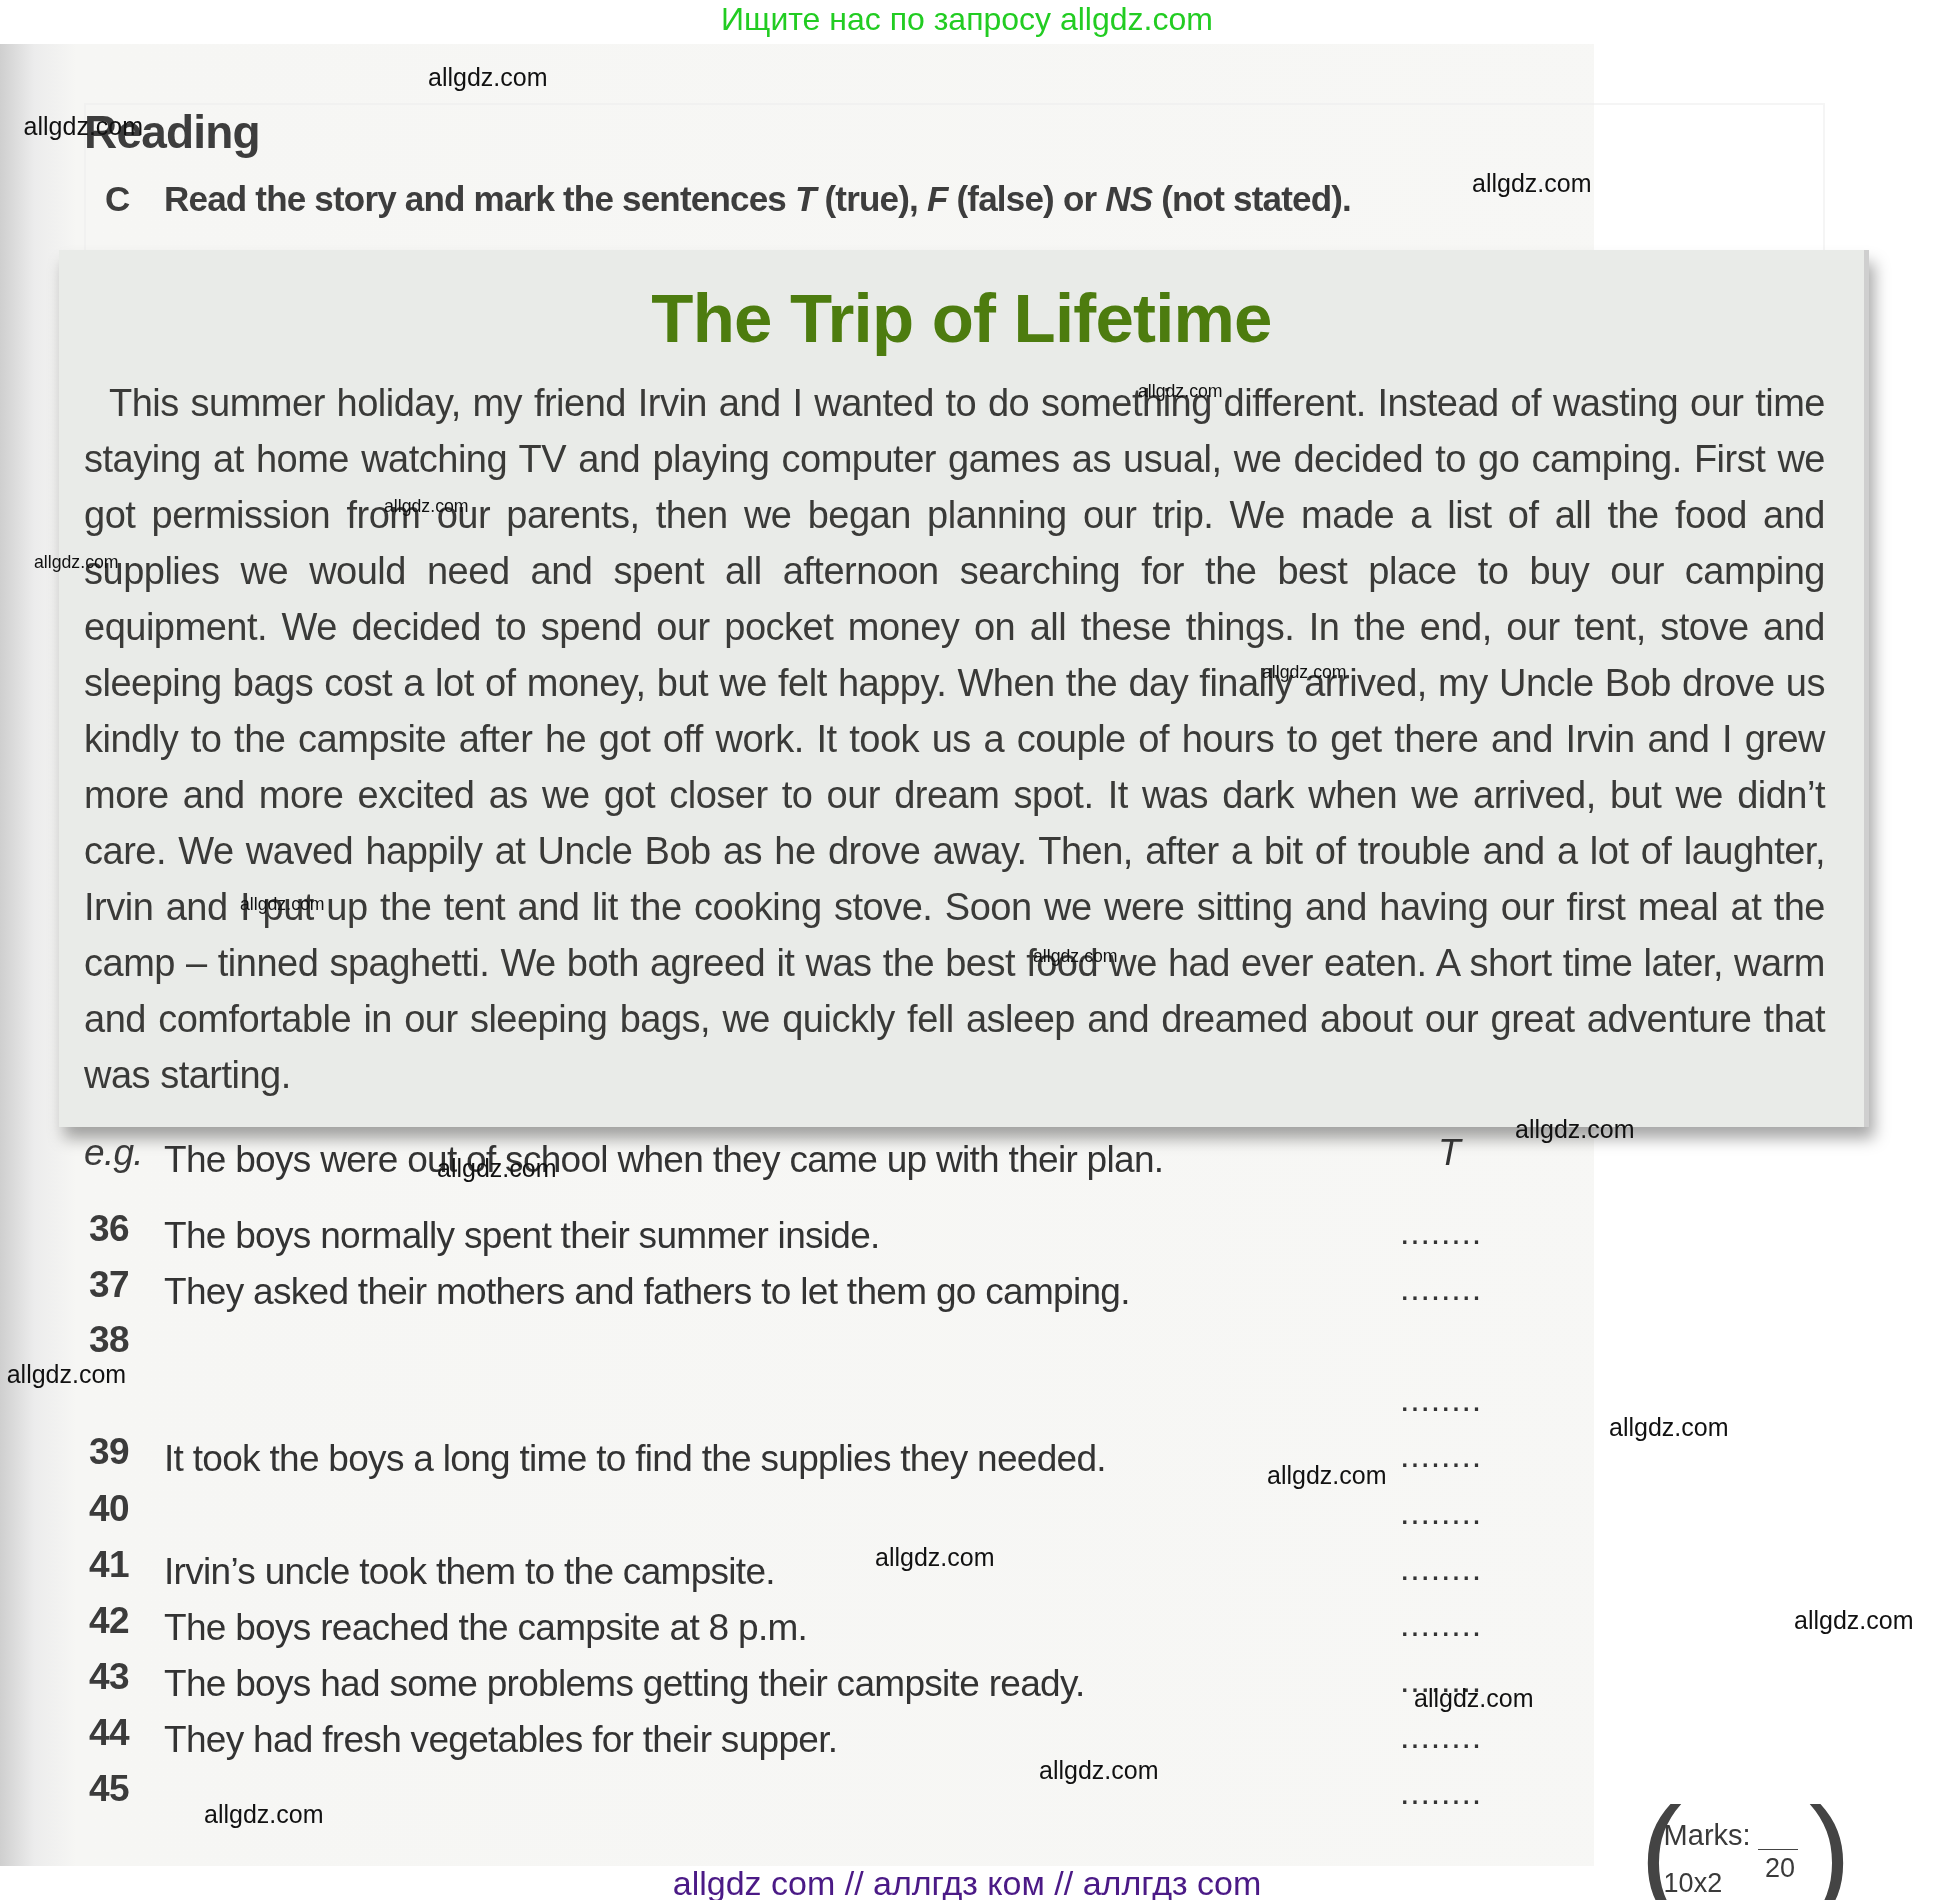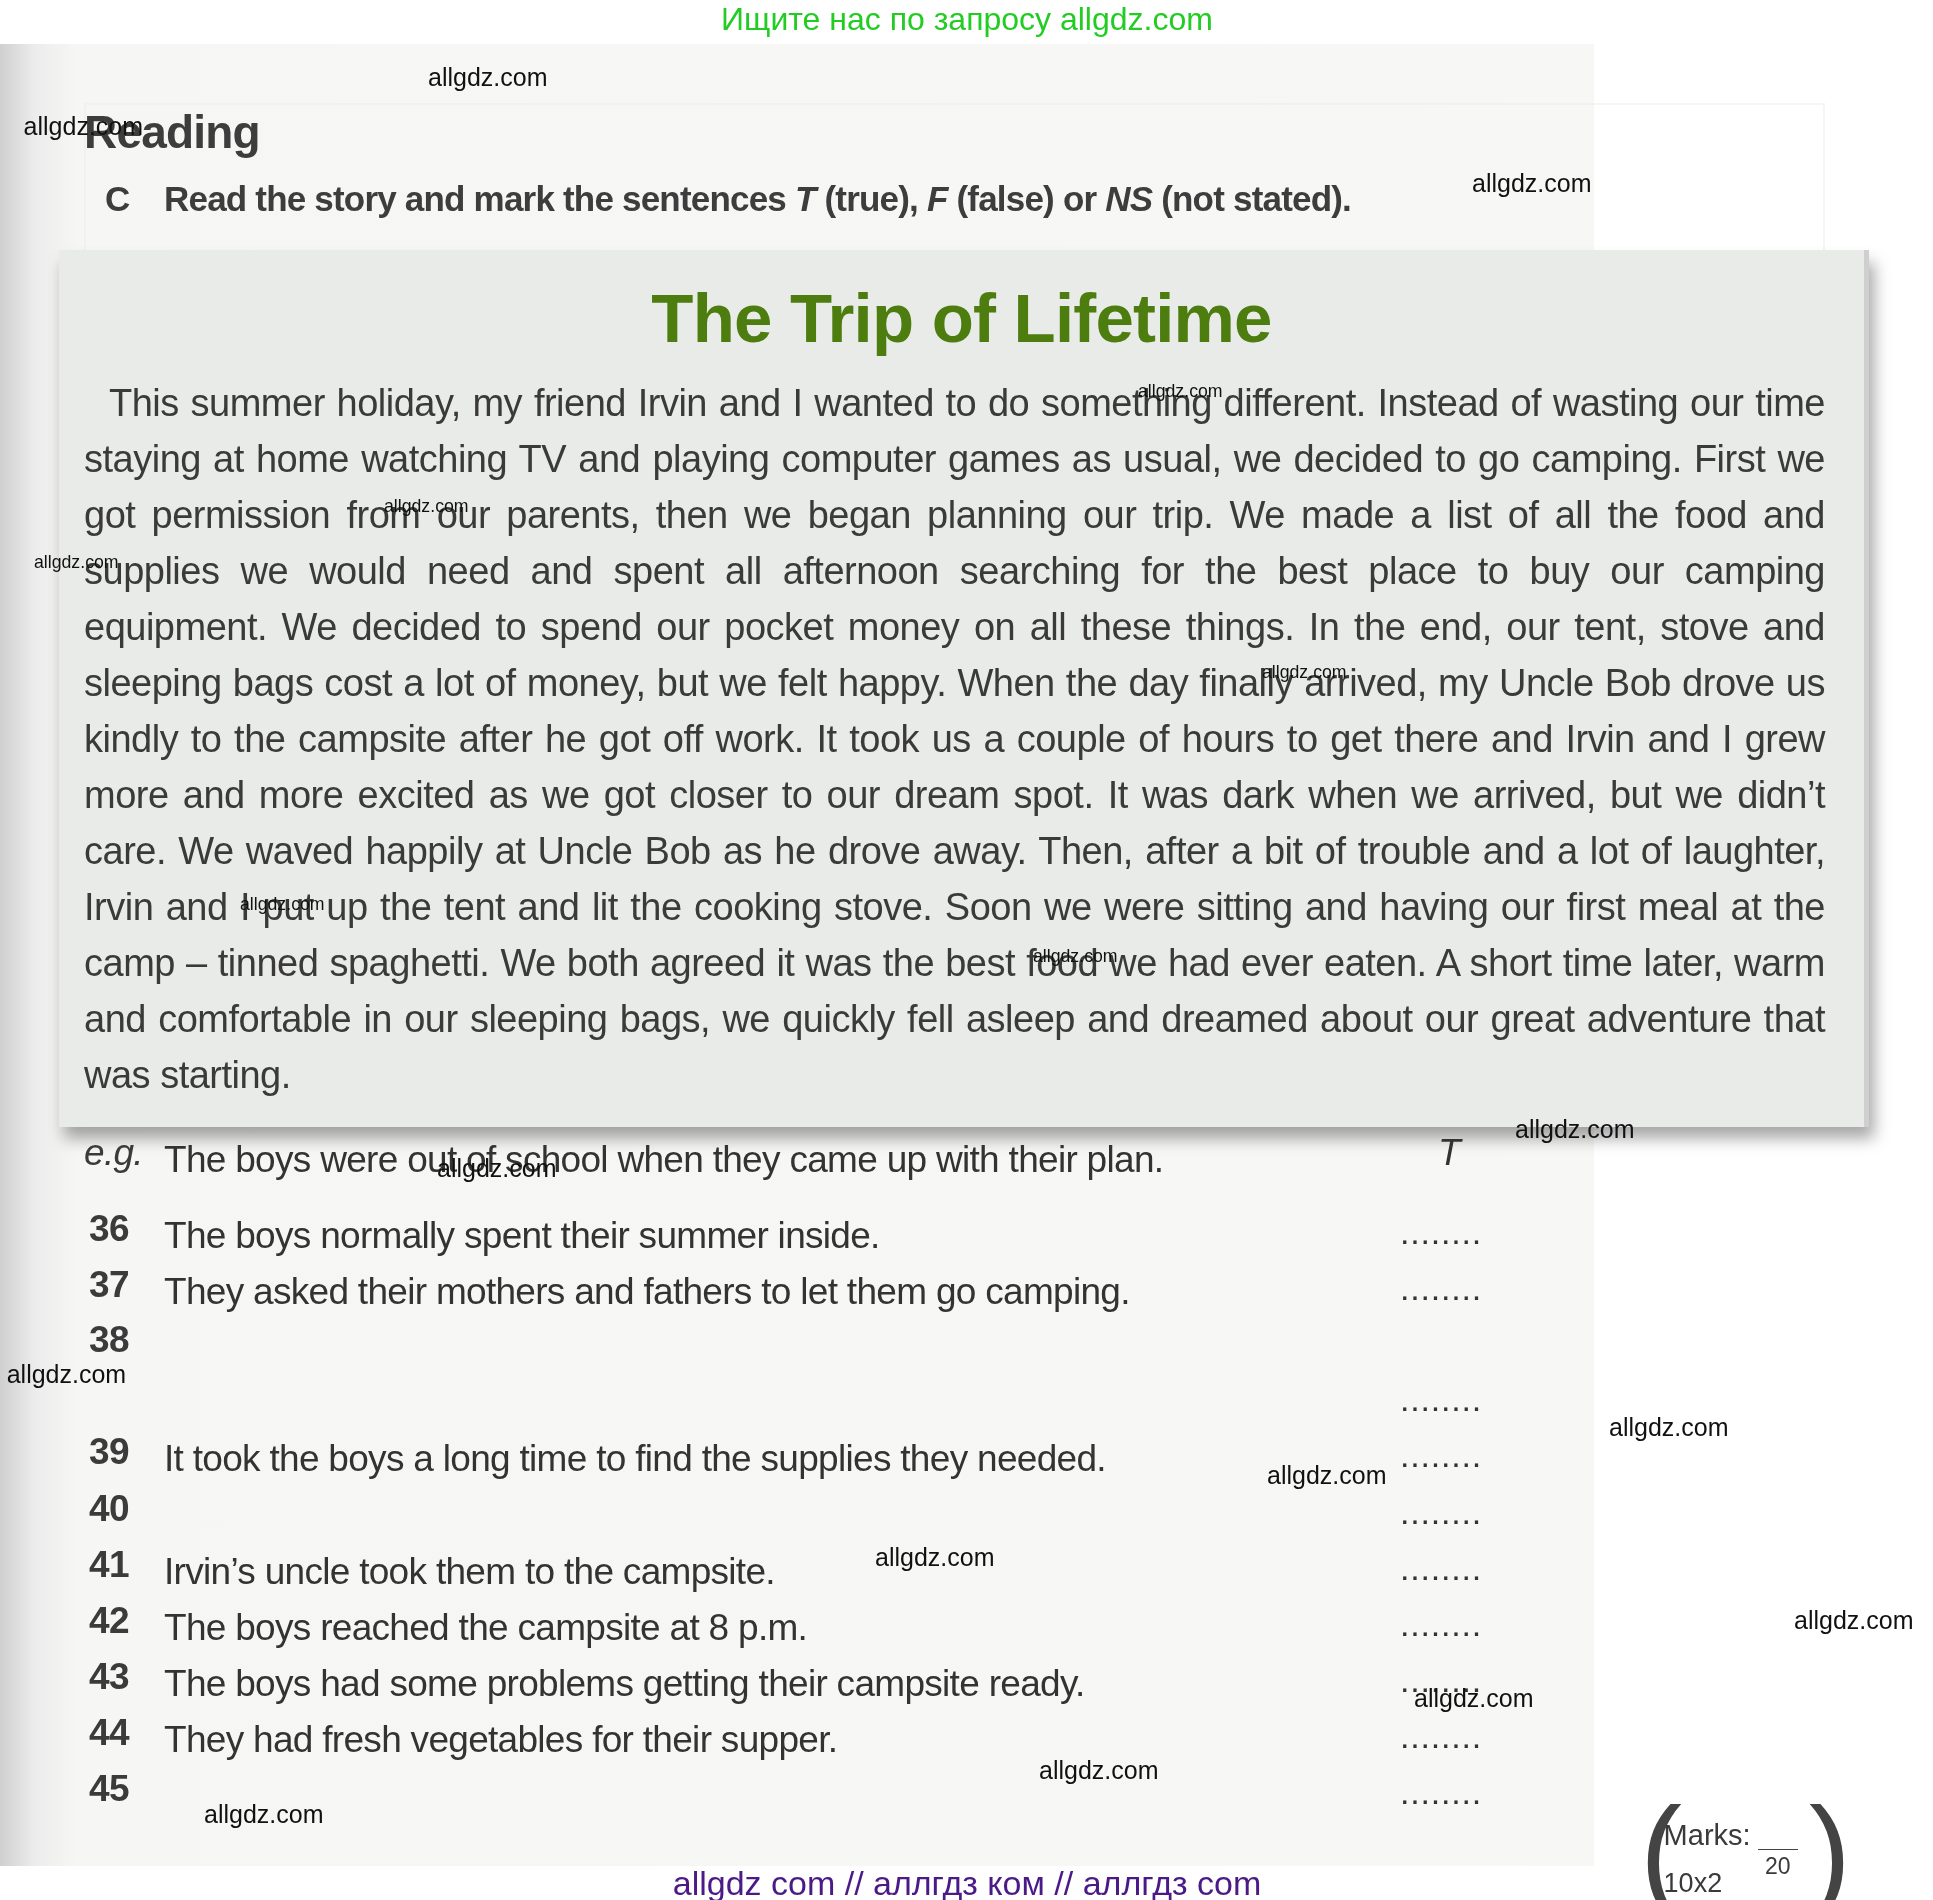--- a/index.html
+++ b/index.html
@@ -63,21 +63,21 @@
   .q-answer { position:absolute; left:1316px; font-size:34px; letter-spacing:0.8px; }
   .q-answer.given { left:1354px; font-style:italic; font-size:37px; }
   .marks-box {
     position:absolute; left:1640px; top:1763px; width:186px; height:105px;
     font-family:"Liberation Sans", sans-serif; color:#3a3a3a;
   }
   .paren { position:absolute; top:-17px; font-size:126px; line-height:126px; font-weight:100; color:#444; }
   .paren.l { left:0; } .paren.r { left:169px; }
   .marks-label { position:absolute; left:23.6px; top:11.8px; font-size:29px; }
   .marks-line { position:absolute; left:118px; top:42px; width:40px; border-top:1.7px solid #444; }
-  .marks-total { position:absolute; left:125px; top:46px; font-size:23px; }
+  .marks-total { position:absolute; left:125px; top:46px; font-size:27px; }
   .marks-formula { position:absolute; left:23.6px; top:61px; font-size:27px; }
   .wm {
     position:absolute; font-family:"Liberation Sans", sans-serif; font-size:25px;
     color:#111; background:transparent; white-space:nowrap;
   }
   .wm.small { font-size:17.7px; }
   .bottom-banner {
     position:absolute; left:0; top:1864px; width:1934px; text-align:center;
     color:#4b1a86; font-size:34px; font-family:"Liberation Sans", sans-serif;
   }

